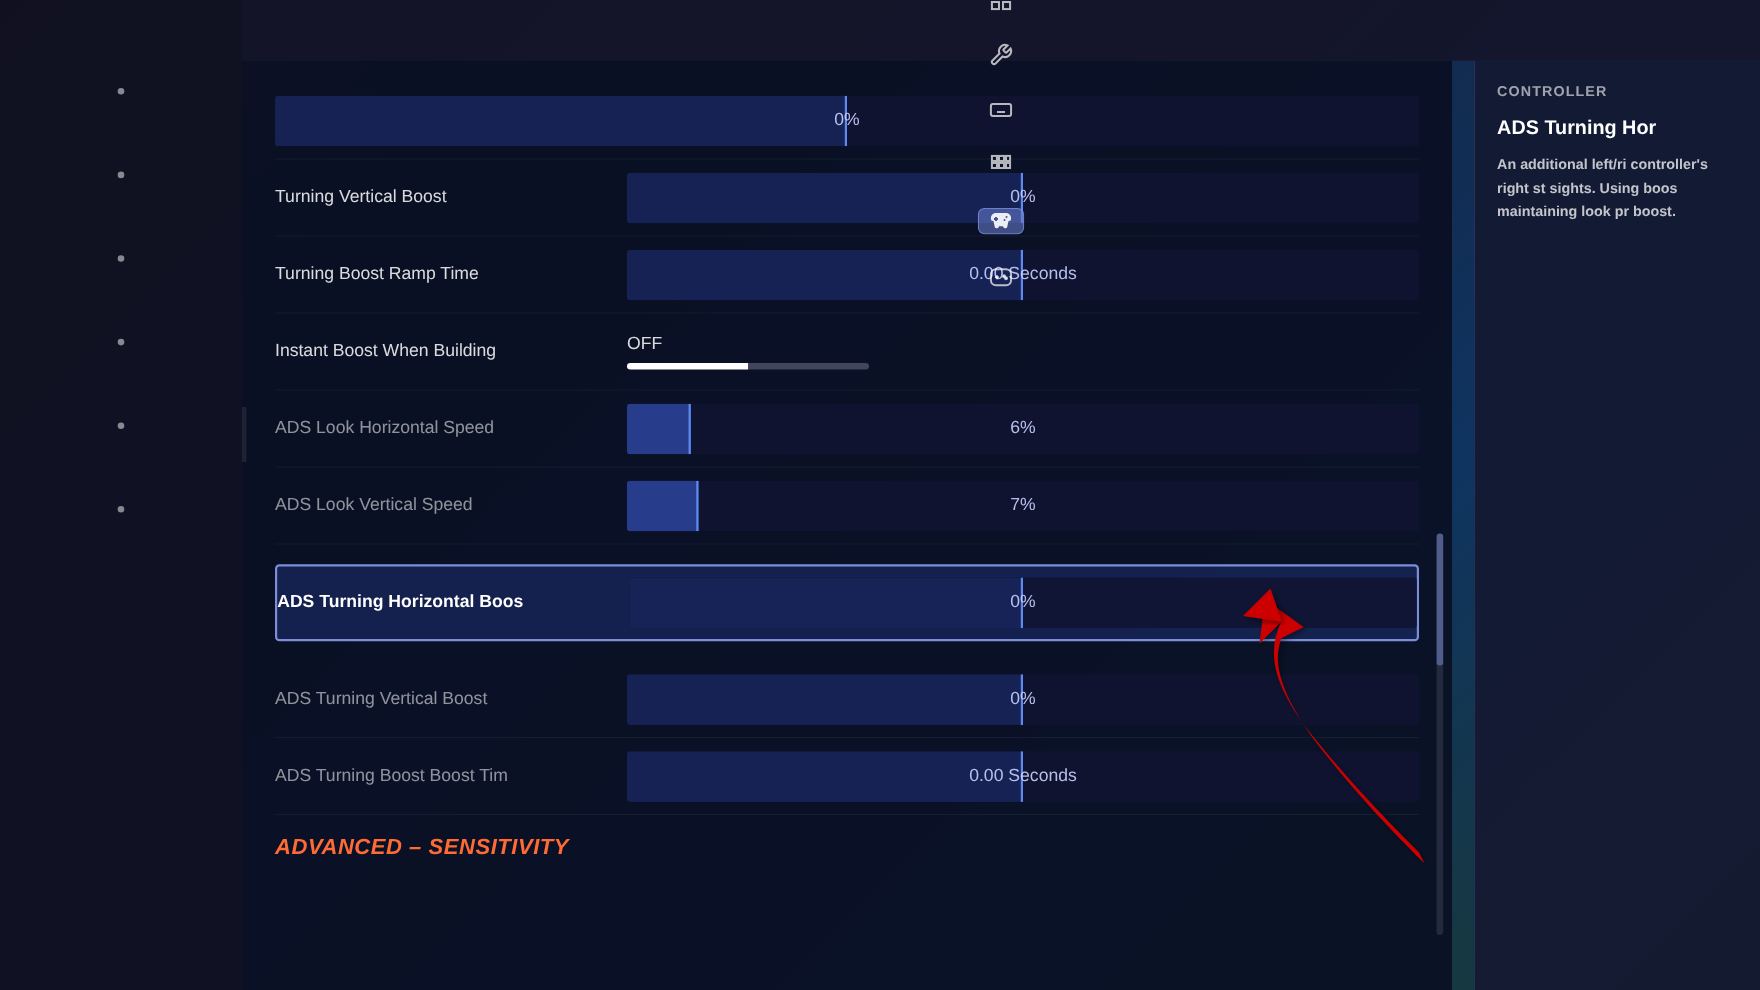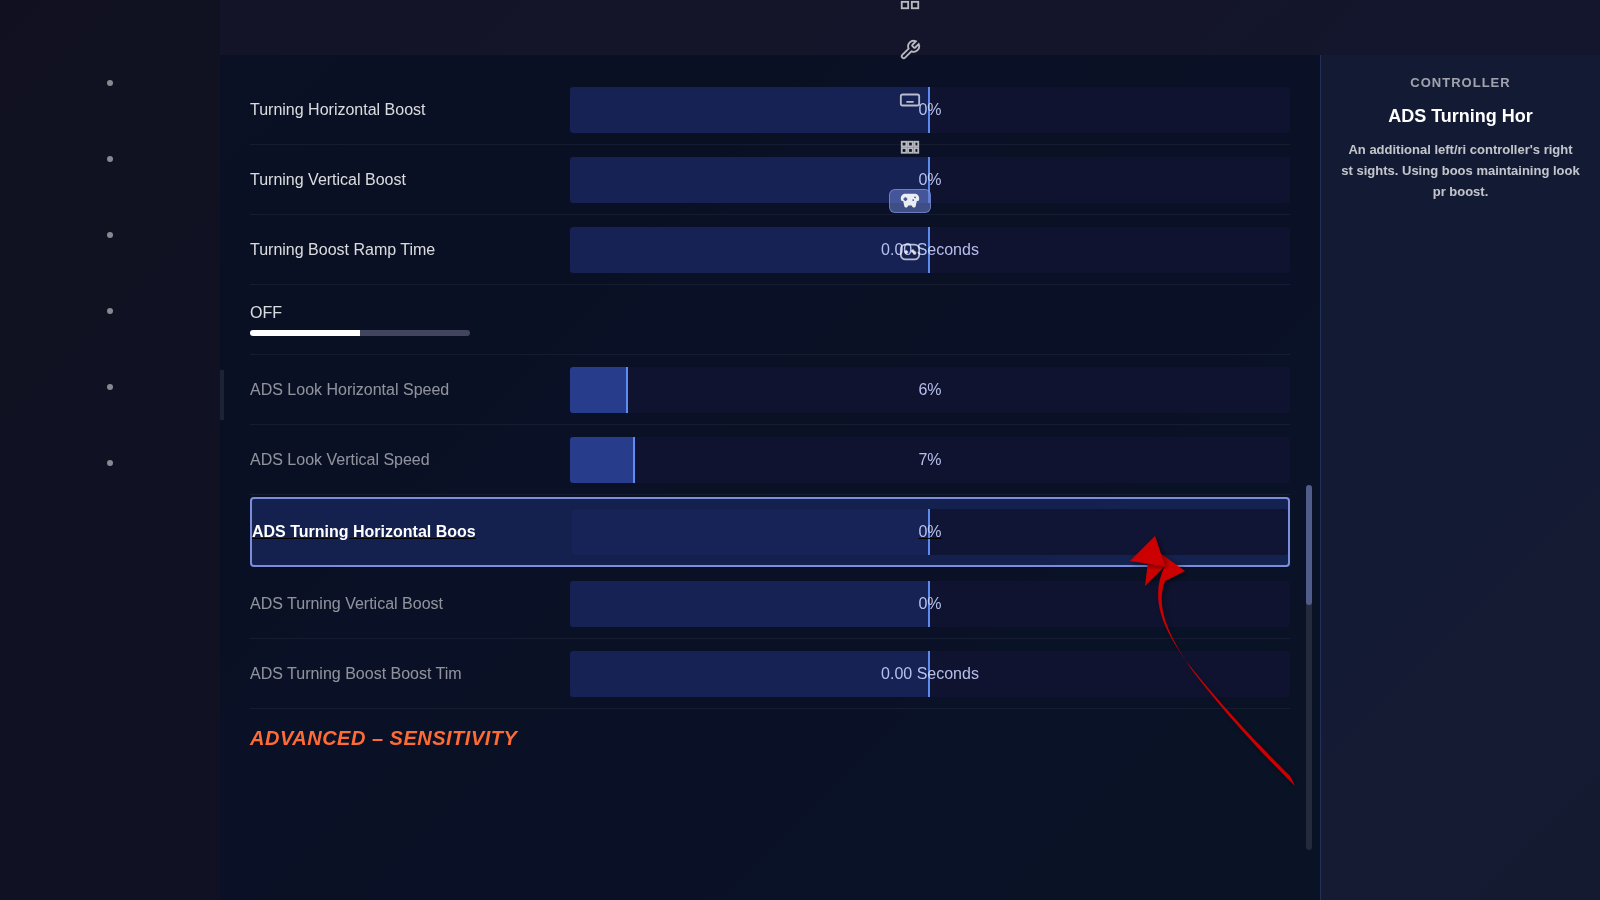--- a/index.html
+++ b/index.html
@@ -108,27 +108,26 @@
       z-index: 1;
       padding: 20px 30px;
       overflow: hidden;
     }
 
     
     .right-panel {
       position: absolute;
       top: 55px;
       right: 0;
-      width: 280px;
+      width: 260px;
       bottom: 0;
       background: rgba(20, 25, 50, 0.95);
       z-index: 1;
       padding: 20px;
       border-left: 1px solid rgba(80,100,180,0.3);
-      text-align: center;
     }
 
     .right-panel-title {
       color: rgba(255,255,255,0.6);
       font-size: 13px;
       font-weight: bold;
       letter-spacing: 1px;
       margin-bottom: 15px;
     }
 
@@ -152,22 +151,21 @@
       display: flex;
       align-items: center;
       height: 70px;
       border-bottom: 1px solid rgba(255,255,255,0.05);
     }
 
     .setting-row.highlighted {
       background: rgba(30, 50, 120, 0.5);
       border: 2px solid rgba(150, 170, 255, 0.8);
       border-radius: 4px;
-      margin: 2px 0;
-      text-decoration: underline;
+      margin: 18px 0;
     }
 
     .setting-label {
       width: 320px;
       color: rgba(255,255,255,0.85);
       font-size: 16px;
       font-weight: 500;
       flex-shrink: 0;
     }
 
@@ -374,21 +372,20 @@
         <circle cx="15" cy="11" r="1" fill="rgba(255,255,255,0.7)"></circle>
         <circle cx="17" cy="13" r="1" fill="rgba(255,255,255,0.7)"></circle>
         <path d="M17 4H7C4.24 4 2 6.24 2 9v6c0 2.76 2.24 5 5 5h10c2.76 0 5-2.24 5-5V9c0-2.76-2.24-5-5-5z"></path>
       </svg>
   </div>
 </div>
 
 <div class="main-content">
 
   <div class="setting-row">
-    <div class="setting-label">Turning Horizontal Boost</div>
     <div class="setting-value-container">
       <div class="slider-fill zero"></div>
       <span class="setting-value">0%</span>
     </div>
   </div>
 
   <div class="setting-row">
     <div class="setting-label">Turning Vertical Boost</div>
     <div class="setting-value-container">
       <div class="slider-fill zero"></div>
@@ -398,20 +395,21 @@
 
   <div class="setting-row">
     <div class="setting-label">Turning Boost Ramp Time</div>
     <div class="setting-value-container">
       <div class="slider-fill zero"></div>
       <span class="setting-value">0.00 Seconds</span>
     </div>
   </div>
 
   <div class="setting-row">
+    <div class="setting-label">Instant Boost When Building</div>
     <div class="toggle-container">
       <span class="toggle-label">OFF</span>
       <div class="toggle-track">
         <div class="toggle-left"></div>
         <div class="toggle-right"></div>
       </div>
     </div>
   </div>
 
 

